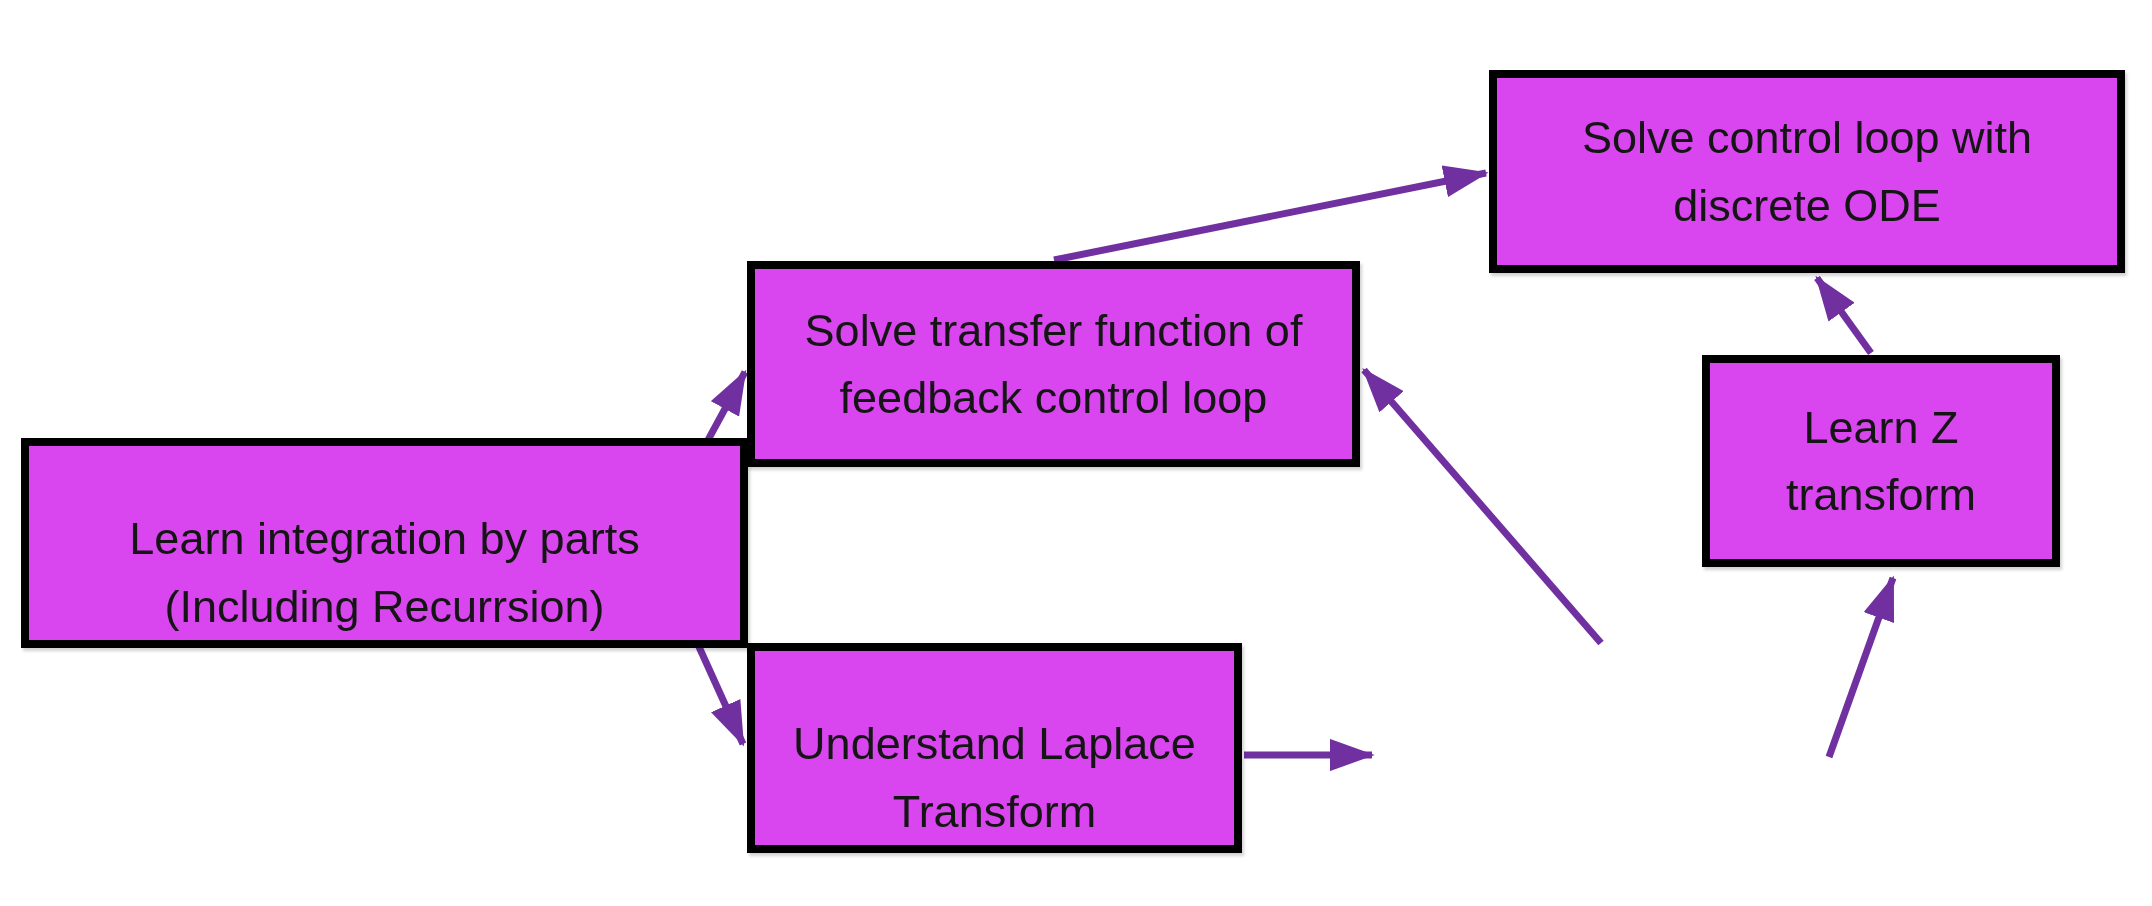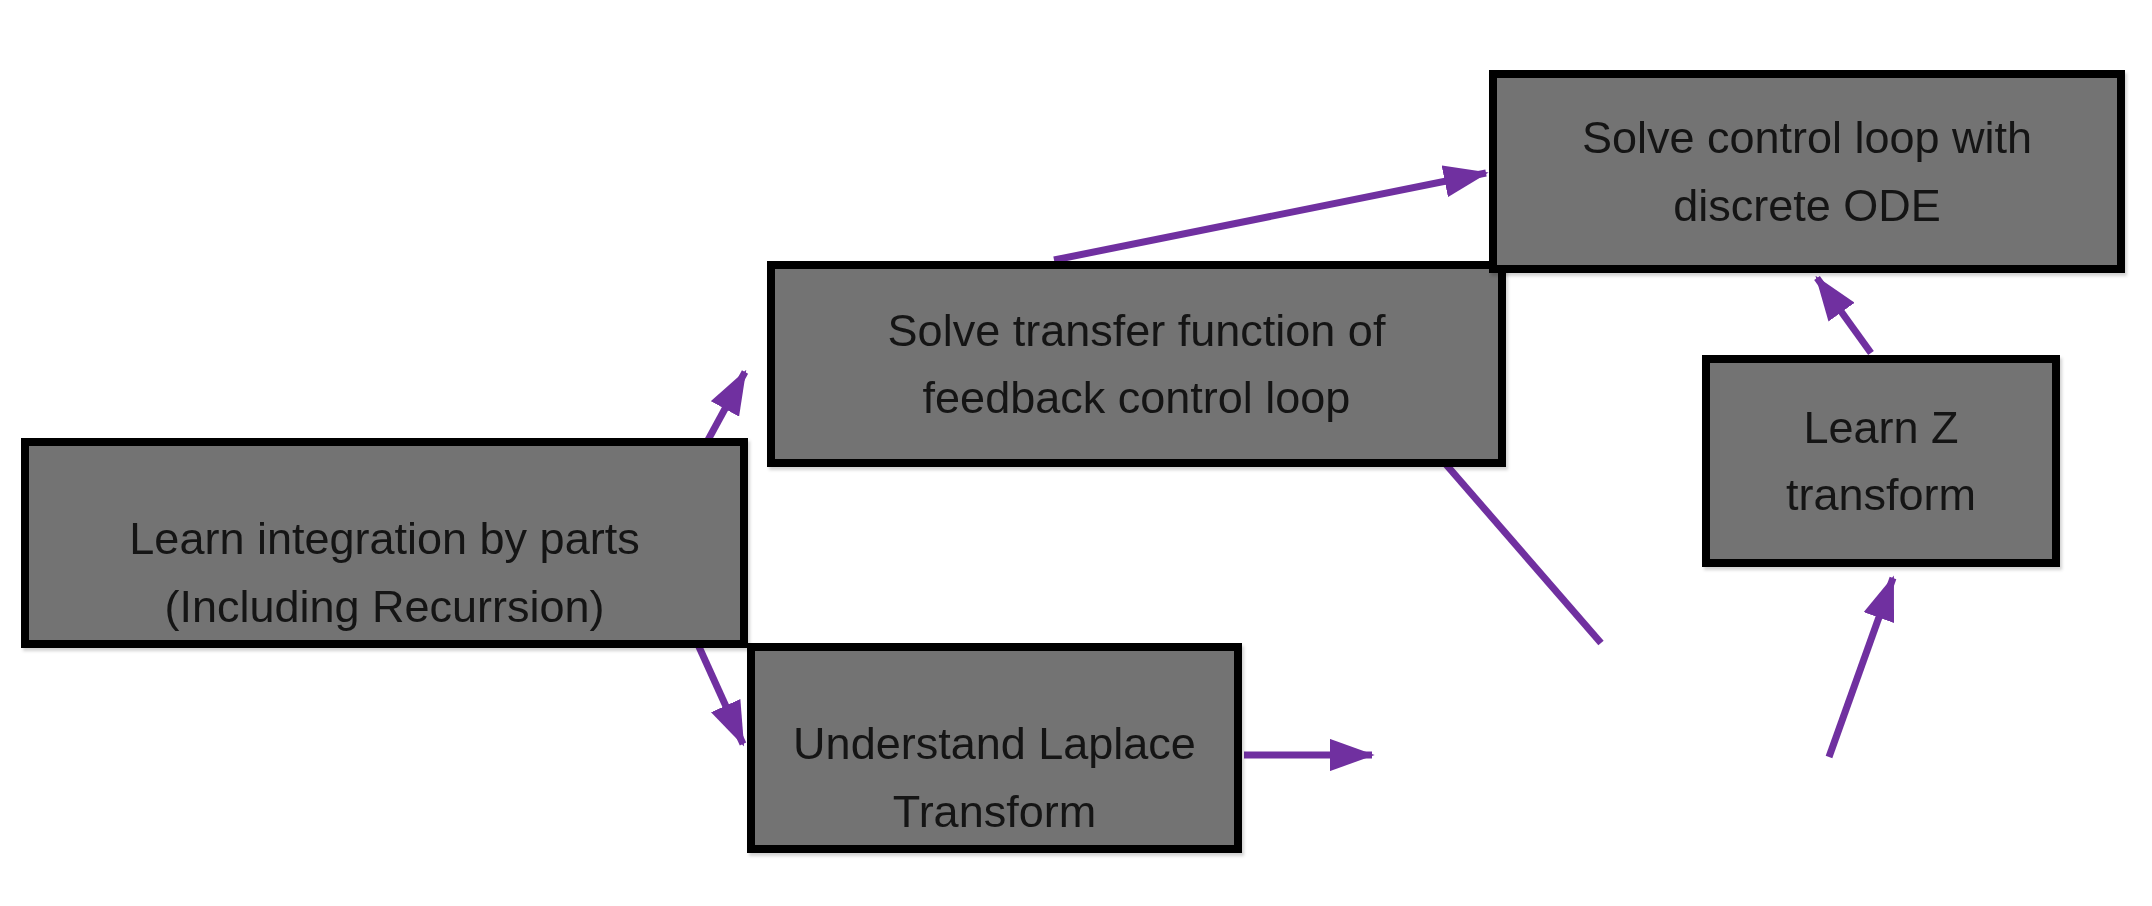--- a/index.html
+++ b/index.html
@@ -12,38 +12,38 @@
     width: 2152px;
     height: 906px;
     background: var(--bg-color, #ffffff);
     font-family: "Liberation Sans", "DejaVu Sans", sans-serif;
     overflow: hidden;
   }
   .node {
     position: absolute;
     box-sizing: border-box;
     border: 8px solid var(--box-border-color, #000000);
-    background: #737373;
+    background: #d946ef;
     display: flex;
     align-items: center;
     justify-content: center;
     text-align: center;
     box-shadow: 2px 3px 3px rgba(0,0,0,0.18);
   }
   .node-label {
     display: block;
     white-space: pre-line;
     font-size: 45px;
     line-height: 1.5;
     color: var(--text-color, #151515);
     padding: 0 6px;
   }
   
   #node-0 { left: 21px;   top: 438px; width: 727px; height: 210px; align-items: flex-end; }
-  #node-1 { left: 747px;  top: 261px; width: 739px; height: 206px; margin-left: 20px; }
+  #node-1 { left: 747px;  top: 261px; width: 613px; height: 206px; }
   #node-2 { left: 747px;  top: 643px; width: 495px; height: 210px; align-items: flex-end; }
   #node-3 { left: 1375px; top: 645px; width: 453px; height: 209px; }
   #node-4 { left: 1702px; top: 355px; width: 358px; height: 212px; }
   #node-5 { left: 1489px; top: 70px;  width: 636px; height: 203px; }
 
   #edges {
     position: absolute;
     left: 0; top: 0;
     width: 2152px;
     height: 906px;

